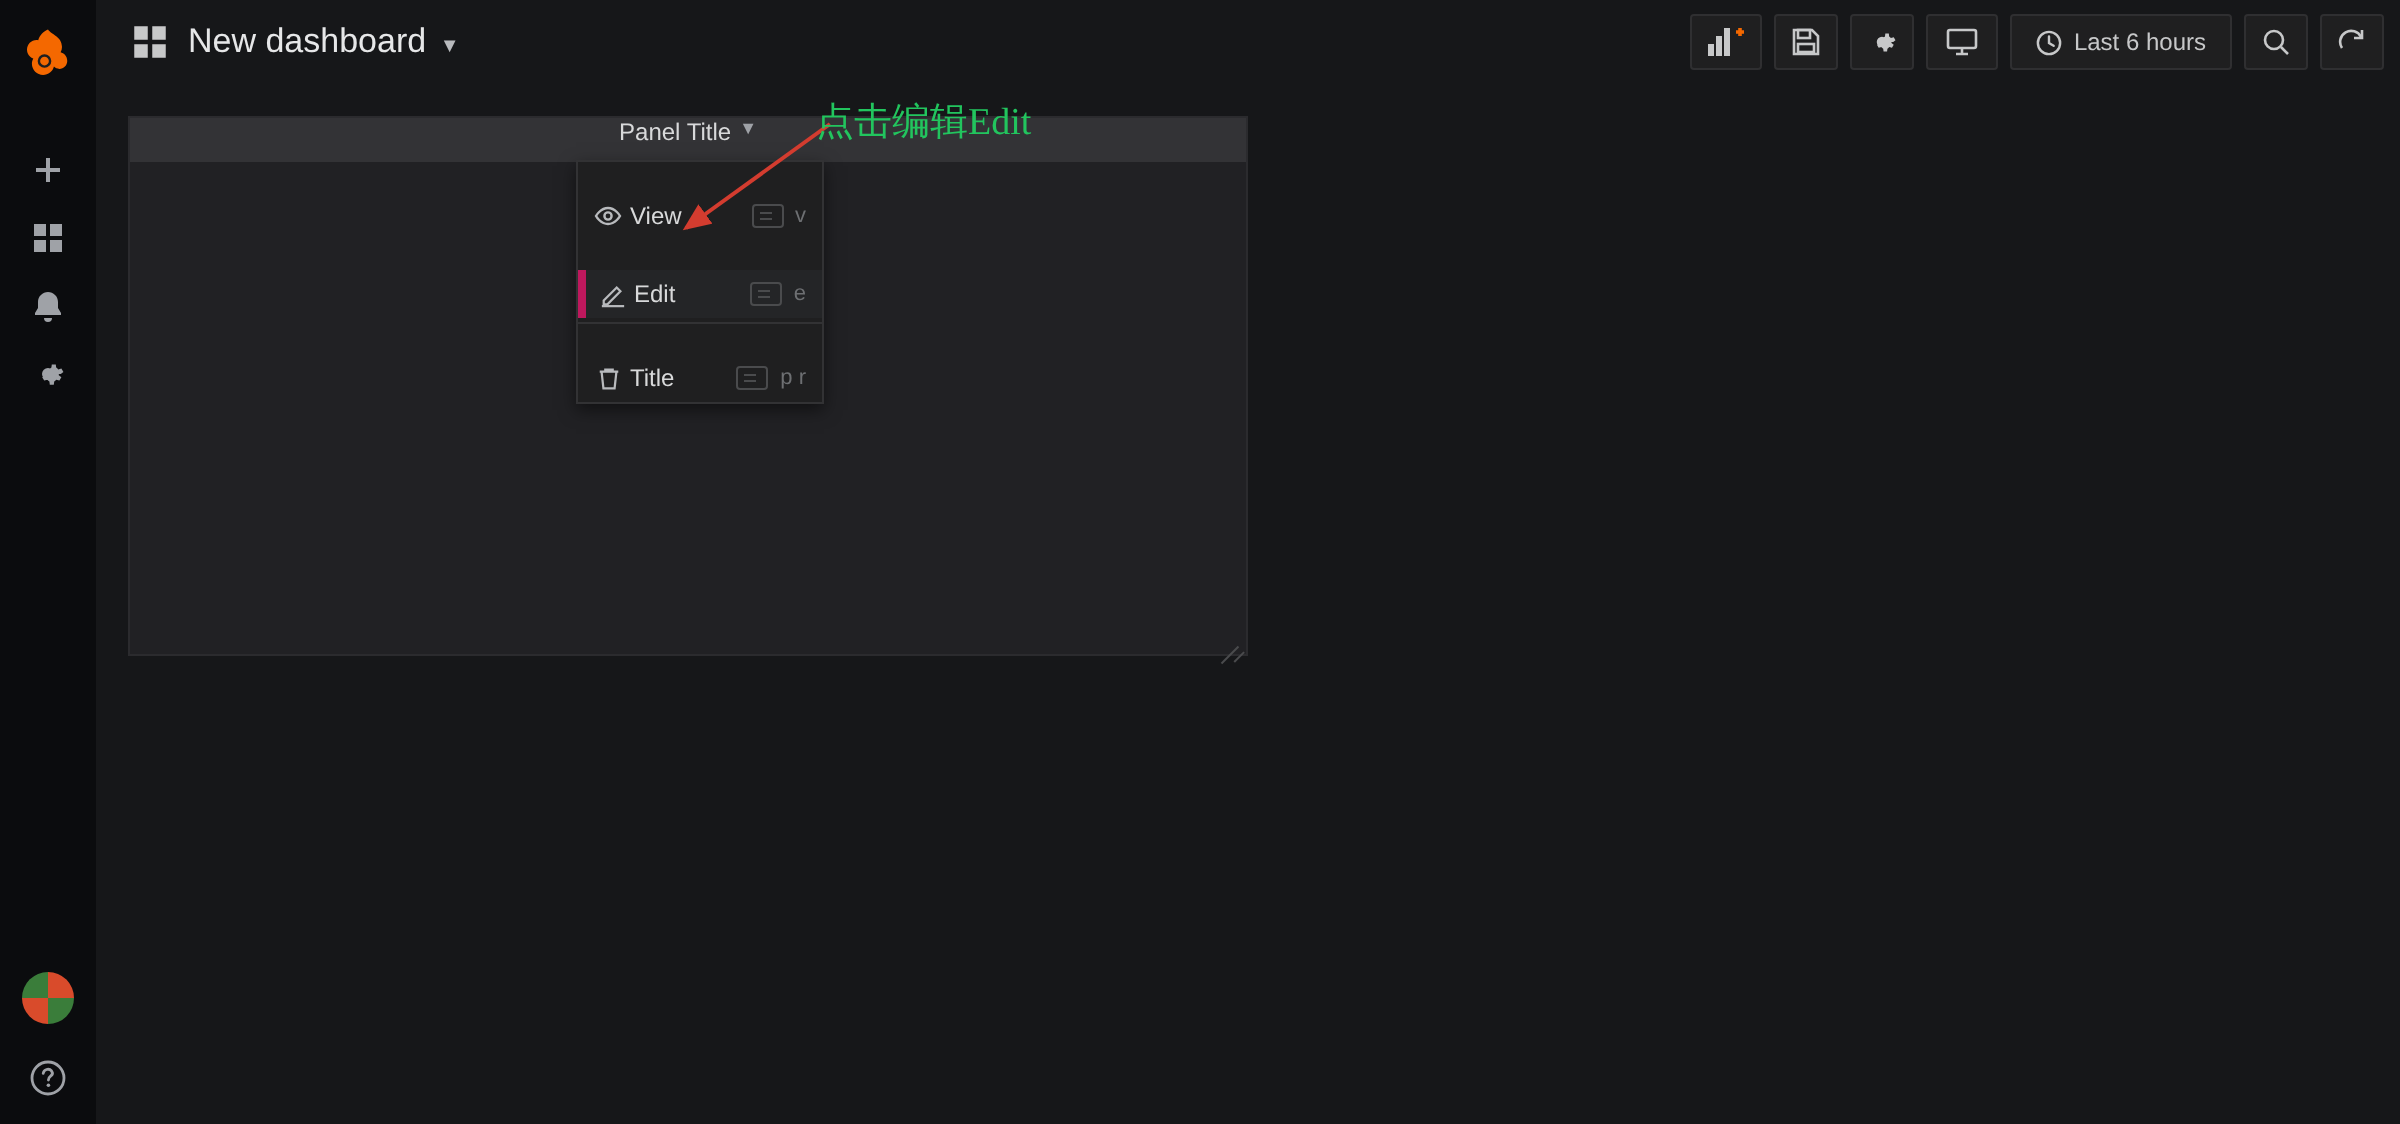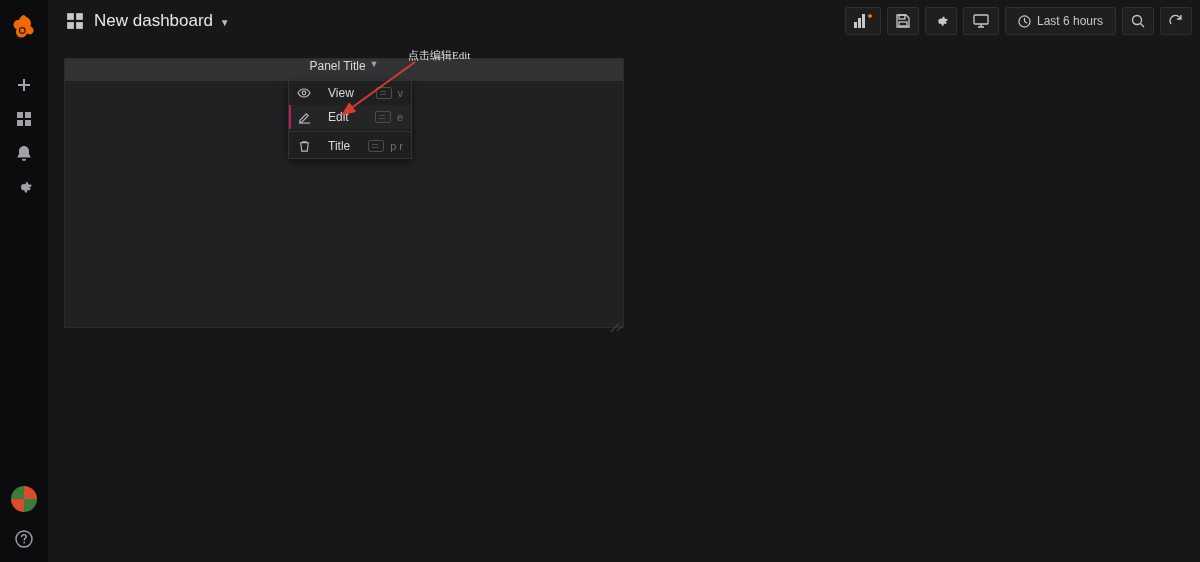--- a/index.html
+++ b/index.html
@@ -15,36 +15,36 @@
   
   .topnav { position:absolute; left:48px; top:0; right:0; height:42px; display:flex; align-items:center; padding: 0 8px 0 18px; }
   .topnav-left { display:flex; align-items:center; gap:10px;justify-content:space-between; }
   .title { color:#e6e7e8; font-size:17px; font-weight:400; }
   .title-caret { font-size:10px; color:#b8babd; margin-left:2px; }
   .topnav-right { margin-left:auto; display:flex; align-items:center; gap:6px; }
   .tool-btn { height:28px; min-width:30px; padding:0 8px; background:#1f1f20; border:1px solid #2f2f31; display:flex; align-items:center; justify-content:center; gap:6px; color:#c7c8c9; font-size:12px; border-radius:2px; }
   .tool-btn.wider { min-width:36px; }
   
   
-  .annotation { position:absolute; left:408px; top:48px; color:#e5e5e5; font-size:11px; font-family: "SimSun", serif; pointer-events:none; z-index:30; }
+  .annotation { position:absolute; left:408px; top:48px; color:#22c55e; font-size:19px; font-family: "SimSun", serif; pointer-events:none; z-index:30; }
   .arrow { position:absolute; z-index:29; pointer-events:none; }
   
   
   .panel { position:absolute; left:64px; top:58px; width:560px; height:270px; background:#212124; border:1px solid #2b2b2e; }
   .panel-header { height:22px; background:#333336; display:flex; align-items:flex-start; justify-content:center; gap:4px; color:#d8d9da; font-size:12px; }
   .panel-header .caret { font-size:9px; color:#9fa2a7; }
   .resize-handle { position:absolute; right:2px; bottom:2px; width:12px; height:12px; }
   .resize-handle::before, .resize-handle::after { content:""; position:absolute; background:#4a4b4d; height:1px; transform-origin:right bottom; }
   .resize-handle::before { width:12px; bottom:0; right:0; transform:rotate(-45deg) translateY(-2px); }
   .resize-handle::after { width:7px; bottom:0; right:0; transform:rotate(-45deg) translateY(2px); }
   
   
   .dropdown { position:absolute; left:288px; top:80px; width:124px; background:#1f1f20; border:1px solid #323234; box-shadow:0 3px 8px rgba(0,0,0,.5); z-index:20; }
-  .dropdown-item { height:24px; display:flex; align-items:center; padding:0 8px; gap:17px; color:#d8d9da; font-size:12px; position:relative; }
-  .dropdown-item.highlight { border-left:2px solid #be185d; padding-left:6px; background:#242527; }
+  .dropdown-item { height:24px; display:flex; align-items:center; padding:0 8px; gap:4px; color:#d8d9da; font-size:12px; position:relative;margin-top:15px; }
+  .dropdown-item.highlight { border-left:4px solid #be185d; padding-left:6px; background:#242527; }
   .dropdown-item .dd-icon { width:14px; display:flex; align-items:center; justify-content:center; color:#b8babd; }
   .dropdown-item .dd-label { flex:1; }
   .dropdown-item .kbd { display:flex; align-items:center; gap:6px; color:#6d6f72; font-size:11px; }
   .kbd-box { width:16px; height:12px; border:1px solid #4a4b4d; border-radius:2px; position:relative; }
   .kbd-box::after { content:""; position:absolute; width:6px; height:1px; background:#4a4b4d; top:3px; left:3px; box-shadow:0 3px 0 #4a4b4d; }
   .dropdown-item .chev { color:#8b8d90; font-size:10px; }
   .dropdown-divider { height:1px; background:#323234; margin:2px 0; }
   
   svg { display:block; }
 </style>

